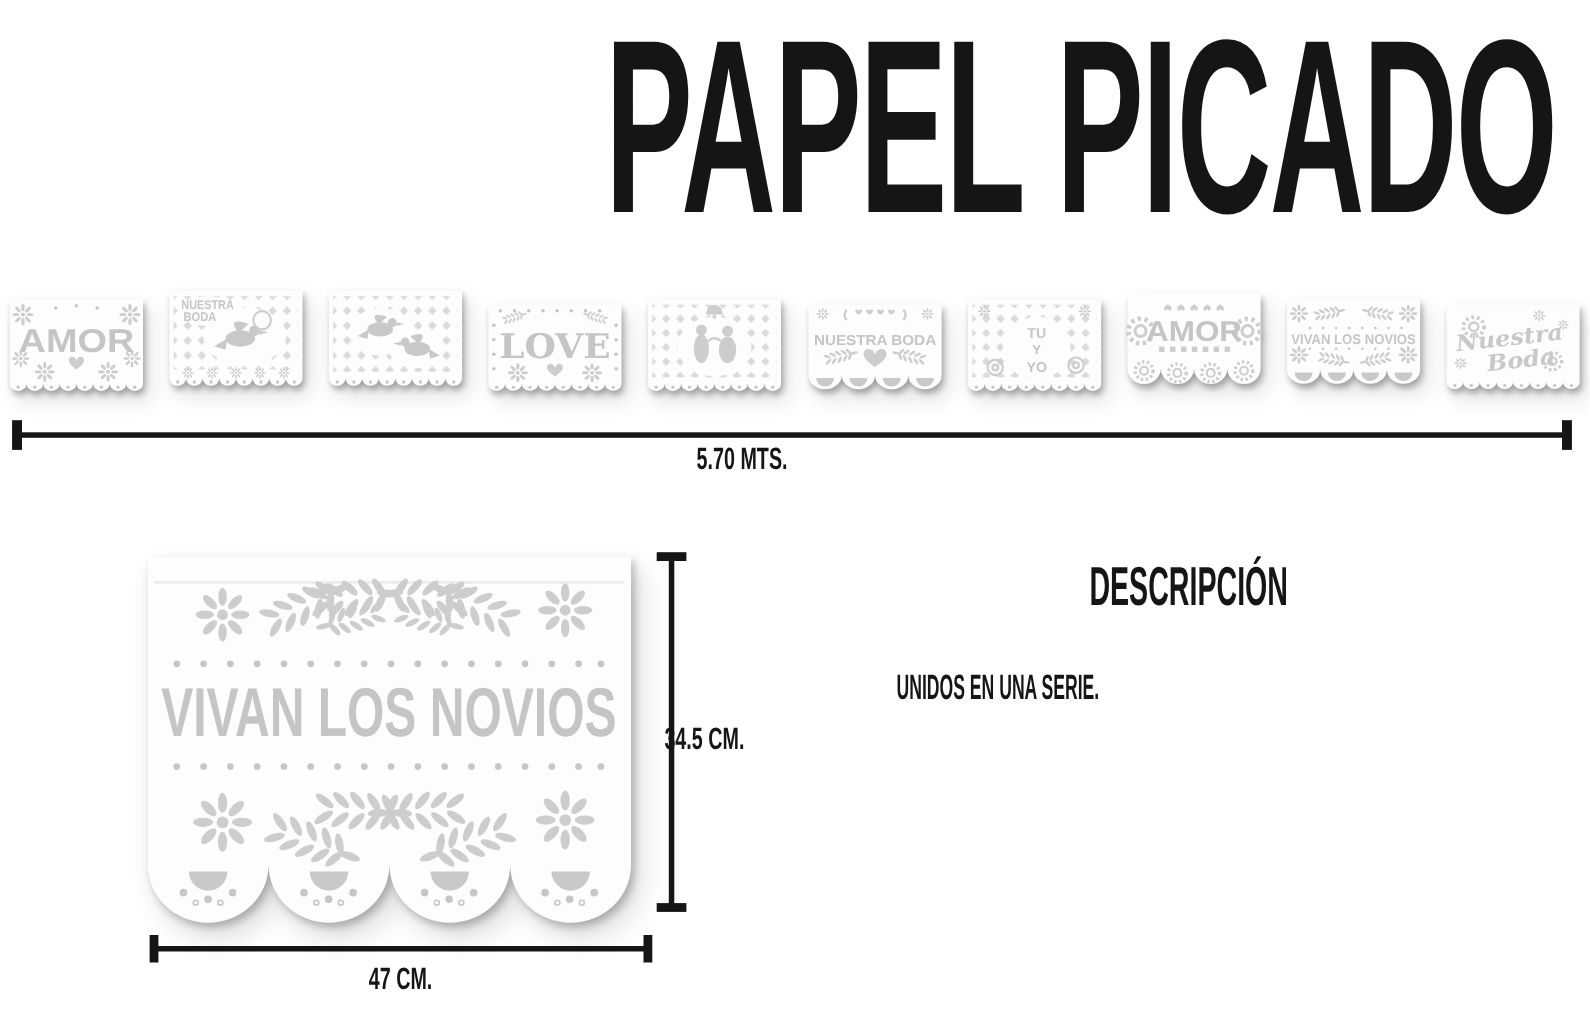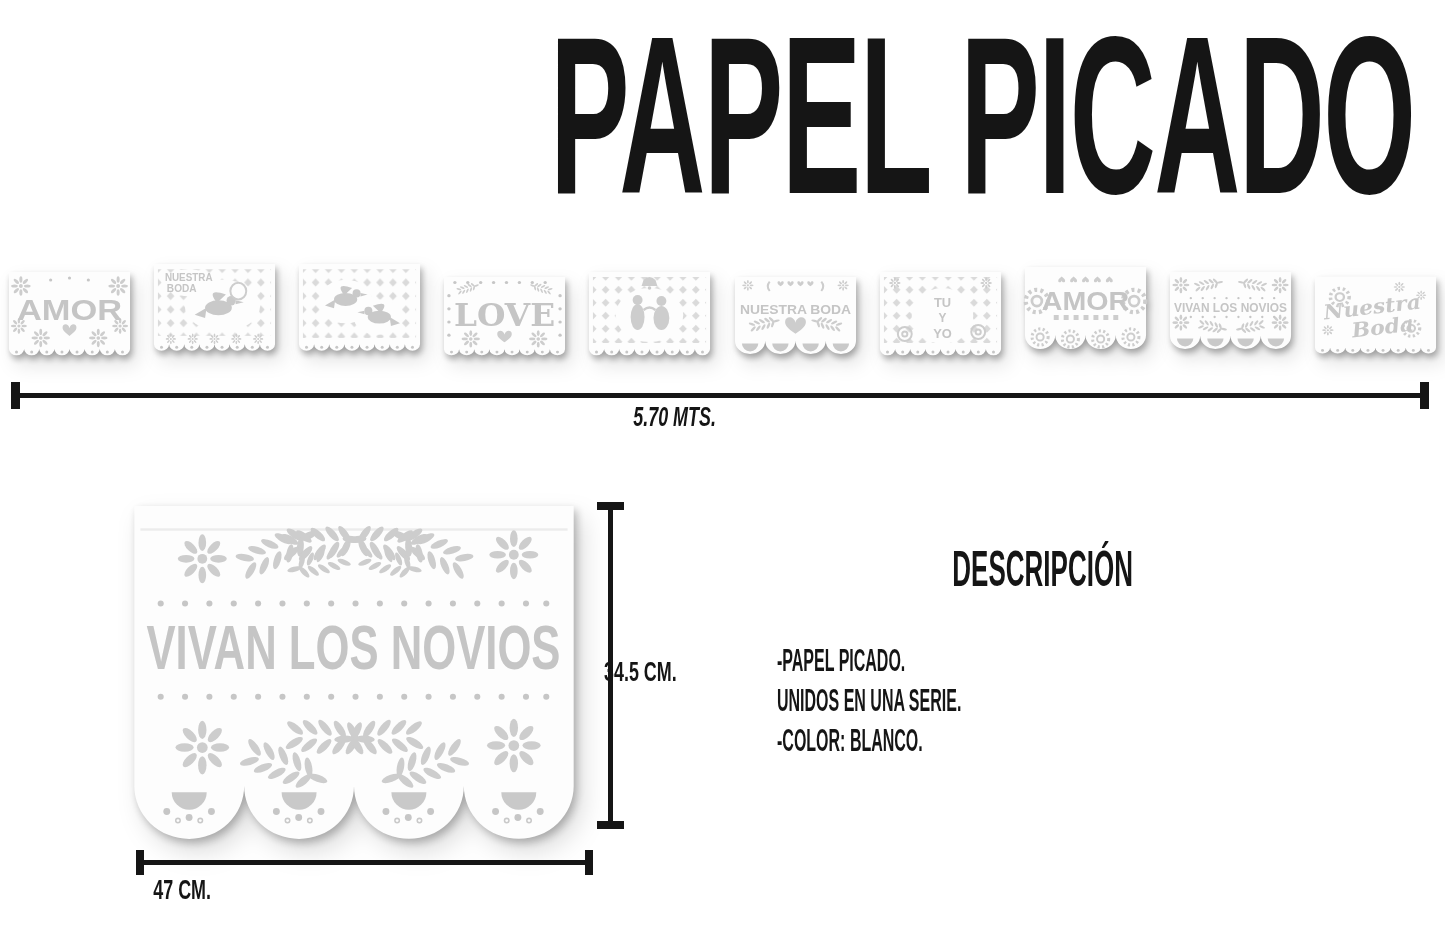--- a/index.html
+++ b/index.html
@@ -17,43 +17,43 @@
   .banner { position:absolute; top:262px; left:6px; right:6px; display:flex; justify-content:space-between; }
   .flag {
     flex:0 0 auto; width:127px; height:100px;
     filter:drop-shadow(2px 4px 3px rgba(0,0,0,0.30)) drop-shadow(6px 9px 9px rgba(0,0,0,0.12));
   }
 
   
   .dimh { position:absolute; left:12px; top:393px; width:1416px; height:5px; background:#151515; }
   .dimh::before,.dimh::after { content:""; position:absolute; top:-11px; width:9px; height:27px; background:#151515; }
   .dimh::before { left:-1px; } .dimh::after { right:-1px; }
-  .dimh-label { position:absolute; top:401px; left:0; width:1350px; text-align:center;font-style:italic; }
+  .dimh-label { position:absolute; top:401px; left:0; width:1350px; text-align:center; }
 
   .dimv { position:absolute; left:608px; top:504px; width:5px; height:323px; background:#151515; }
   .dimv::before,.dimv::after { content:""; position:absolute; left:-11px; width:27px; height:8px; background:#151515; }
   .dimv::before { top:-2px; } .dimv::after { bottom:-2px; }
   .dimv-label { position:absolute; left:604px; top:656px; }
   .dimv-label .cond { transform-origin:0 50%; }
 
   .dimw { position:absolute; left:137px; top:860px; width:455px; height:5px; background:#151515; }
   .dimw::before,.dimw::after { content:""; position:absolute; top:-10px; width:8px; height:25px; background:#151515; }
   .dimw::before { left:-1px; } .dimw::after { right:-1px; }
-  .dimw-label { position:absolute; left:137px; top:874px; width:455px; text-align:left; }
+  .dimw-label { position:absolute; left:137px; top:874px; width:455px; text-align:center; }
 
   .dl { font-size:28px; transform:scaleX(0.64); }
 
   
   .bigflag {
     position:absolute; left:128px; top:502px; width:452px; height:345px;
     filter:drop-shadow(3px 4px 4px rgba(0,0,0,0.25)) drop-shadow(8px 12px 12px rgba(0,0,0,0.14));
   }
 
   
-  .desc { position:absolute; left:777px; top:504px; width:532px;margin-top:36px; }
+  .desc { position:absolute; left:815px; top:504px; width:532px; }
   .desc-heading { text-align:center; height:58px; }
   .dh { font-size:50px; transform:scaleX(0.52); }
   .desc-lines { position:absolute; top:100px; left:0; width:532px; }
   .dline { height:40px; display:flex; align-items:center; }
   .dtxt { font-size:32px; transform:scaleX(0.5); transform-origin:0 50%; }
 
   
   .ft  { fill:#c5c5c5; font-weight:bold; text-anchor:middle; font-family:"Liberation Sans",sans-serif; }
   .fts { fill:#c5c5c5; font-weight:bold; text-anchor:middle; font-family:"DejaVu Serif",serif; }
   .fsc { fill:#c8c8c8; font-weight:bold; font-style:italic; text-anchor:middle; font-family:"DejaVu Serif",serif; }
@@ -521,24 +521,18 @@
   <div class="dimw-label">
     <span class="cond dl">47 CM.</span>
   </div>
 
   <div class="desc">
     <div class="desc-heading">
       <span class="cond dh">DESCRIPCIÓN</span>
     </div>
     <div class="desc-lines">
       <div class="dline">
-          <span class="cond dtxt">-PAPEL PICADO.</span>
-        </div>
-      <div class="dline">
           <span class="cond dtxt">UNIDOS EN UNA SERIE.</span>
-        </div>
-      <div class="dline">
-          <span class="cond dtxt">-COLOR: BLANCO.</span>
         </div>
     </div>
   </div>
 
 </div>
 
 </body></html>

